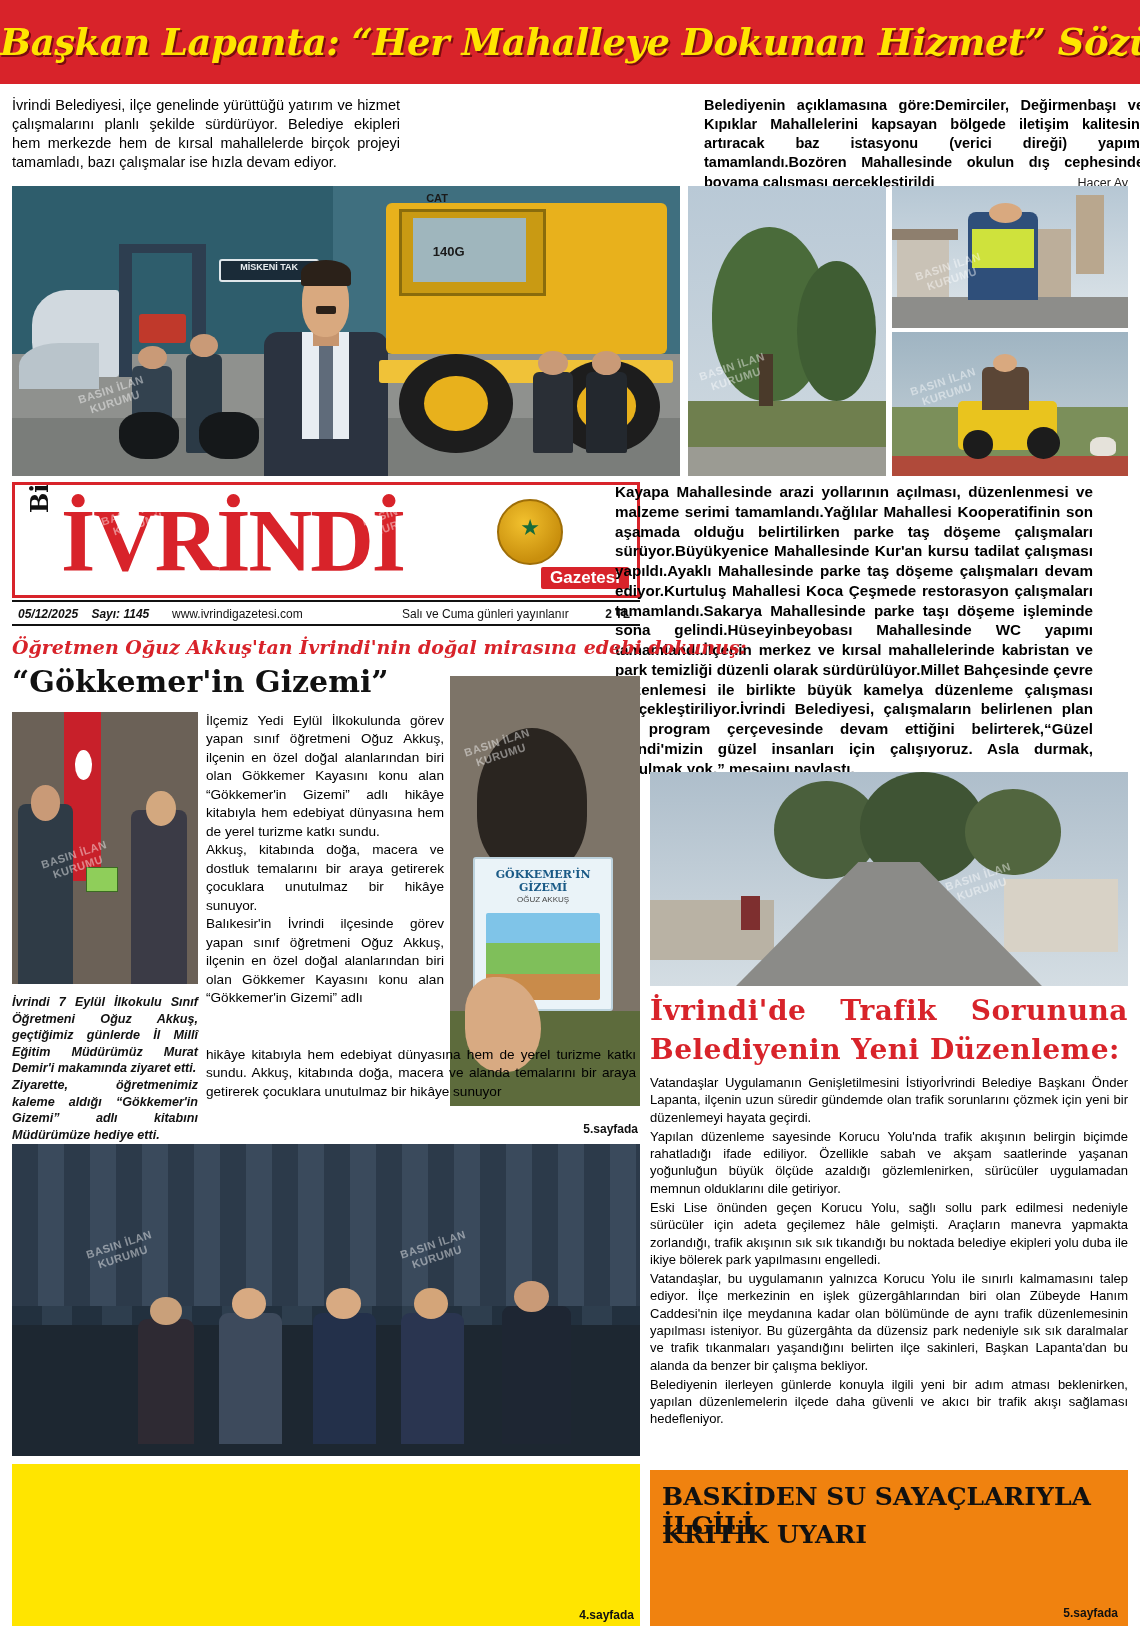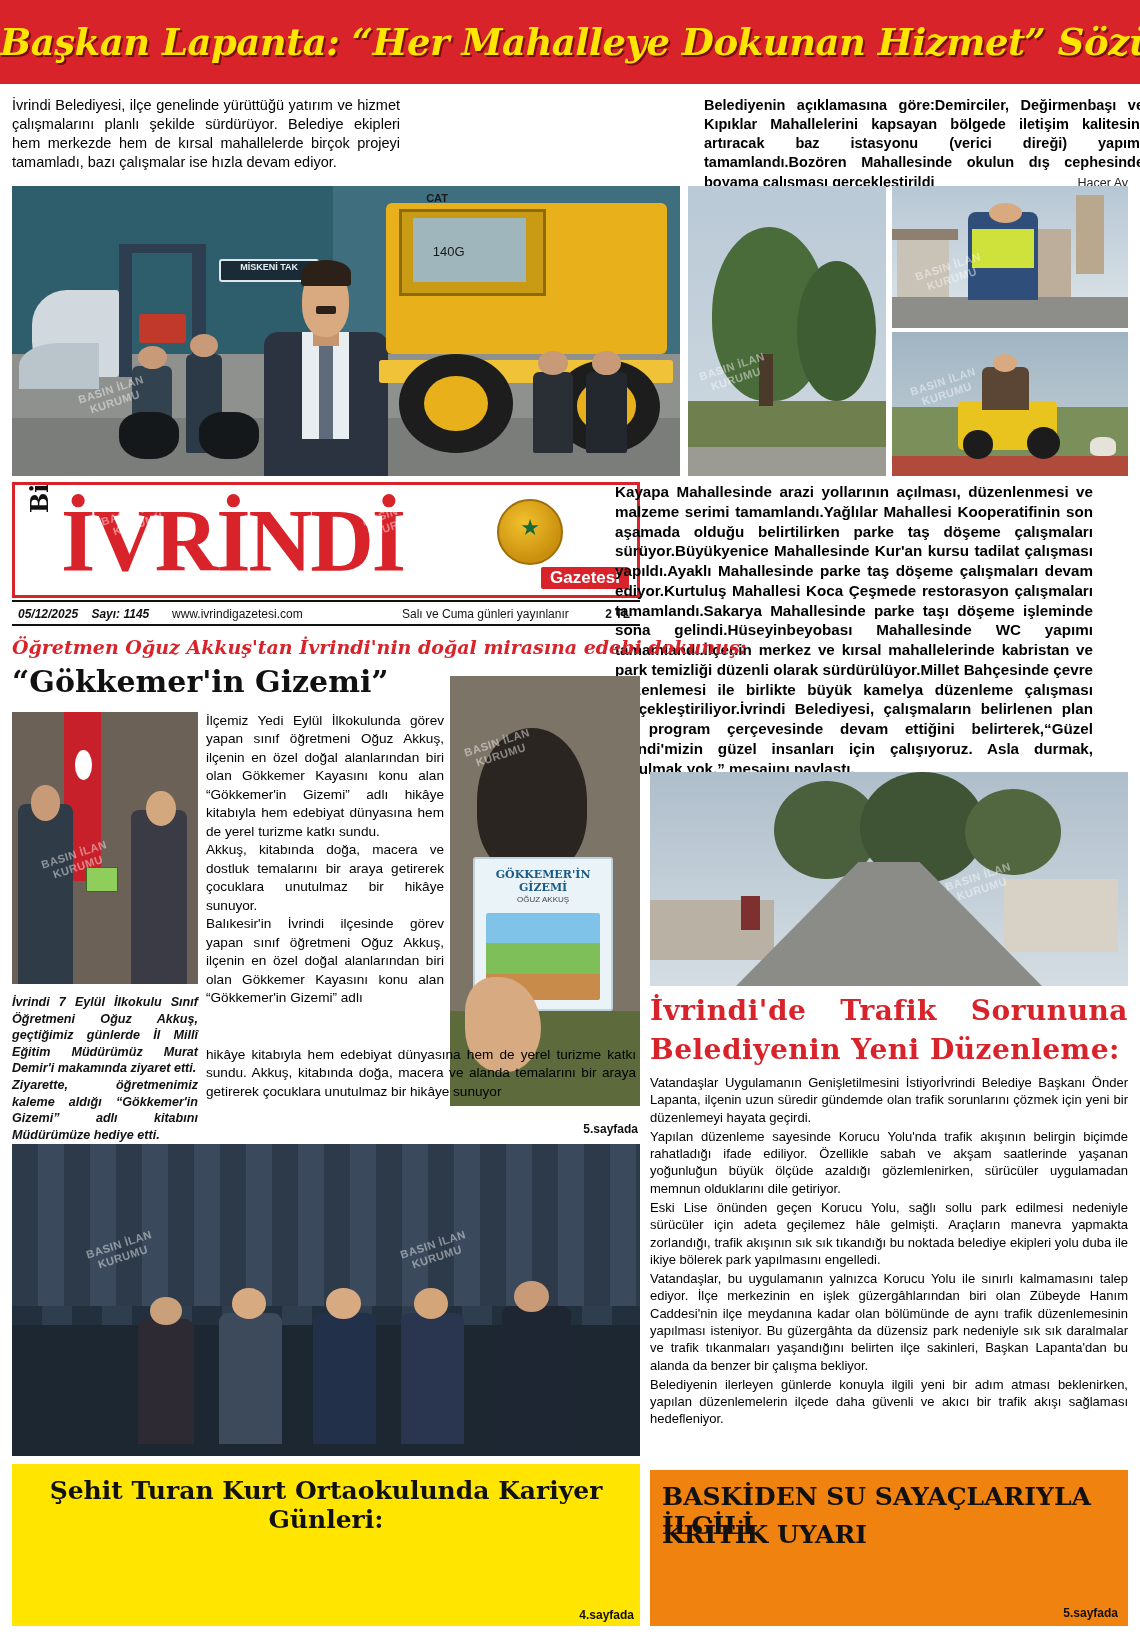--- a/index.html
+++ b/index.html
@@ -105,21 +105,21 @@
   
   .gr-body { position:absolute; left:56%; top:6%; width:42%; height:52%; background:#e8b11c; border-radius:6px; }
   .gr-cab { position:absolute; left:58%; top:8%; width:22%; height:30%; background:#c99a13; border:3px solid #8a6c0c; }
   .gr-glass { position:absolute; left:60%; top:11%; width:17%; height:22%; background:#9fb6bd; }
   .gr-blade { position:absolute; left:55%; top:60%; width:44%; height:8%; background:#f0c238; border-radius:3px; }
   .gr-wheel1 { position:absolute; left:58%; top:58%; width:17%; height:34%; background:#1d1d1d; border-radius:50%; }
   .gr-wheel1::after { content:""; position:absolute; left:22%; top:22%; width:56%; height:56%; background:#e8b11c; border-radius:50%; }
   .gr-wheel2 { position:absolute; left:81%; top:60%; width:16%; height:32%; background:#1d1d1d; border-radius:50%; }
   .gr-wheel2::after { content:""; position:absolute; left:22%; top:22%; width:56%; height:56%; background:#e8b11c; border-radius:50%; }
   .gr-label { position:absolute; left:62%; top:2%; font-size:11px; font-weight:bold; color:#1a1a1a; }
-  .gr-label2 { position:absolute; left:63%; top:20%; font-size:13px; font-weight:normal; color:#1a1a1a; }
+  .gr-label2 { position:absolute; left:63%; top:20%; font-size:13px; font-weight:bold; color:#1a1a1a; }
 
   
   #photo-tree { left: 688px; top: 186px; width: 198px; height: 290px; }
   .tr-sky { background: linear-gradient(#b9c9d6, #cfd9e0); }
   .tr-grass { position:absolute; left:0; bottom:0; width:100%; height:26%; background:#6f7f4e; }
   .tr-path { position:absolute; left:0; bottom:0; width:100%; height:10%; background:#9b9b93; }
   .tr-tree { position:absolute; left:12%; top:14%; width:58%; height:60%; background:#4a6b3a; border-radius:50% 50% 46% 46%; }
   .tr-tree2 { position:absolute; left:55%; top:26%; width:40%; height:48%; background:#3f5d33; border-radius:50%; }
   .tr-trunk { position:absolute; left:36%; bottom:24%; width:7%; height:18%; background:#4a3a2a; }
 
@@ -480,21 +480,20 @@
   <div class="au-h" style="left:50%;bottom:44%;width:5.5%;height:10%;background:#d8aa82"></div>
   <div class="au-p" style="left:62%;width:10%;height:42%;background:#2a3550"></div>
   <div class="au-h" style="left:64%;bottom:44%;width:5.5%;height:10%;background:#d4a579"></div>
   <div class="au-p" style="left:78%;width:11%;height:44%;background:#1e2633"></div>
   <div class="au-h" style="left:80%;bottom:46%;width:5.5%;height:10%;background:#c99a77"></div>
   <div class="wm" style="left:12%;top:30%;">BASIN İLAN<br>KURUMU</div>
   <div class="wm" style="left:62%;top:30%;">BASIN İLAN<br>KURUMU</div>
 </div>
 
 <div id="bottom-left-head">
-  <div class="l1">Şehit Turan Kurt Ortaokulunda Kariyer Günleri:</div>
   <div id="bottom-left-page">4.sayfada</div>
 </div>
 
 <div class="photo" id="photo-road">
   <div class="sky rd-sky"></div>
   <div class="rd-tree" style="left:26%;top:4%;width:22%;height:46%"></div>
   <div class="rd-tree" style="left:44%;top:0%;width:26%;height:52%;background:#3f5434"></div>
   <div class="rd-tree" style="left:66%;top:8%;width:20%;height:40%;background:#52663f"></div>
   <div class="rd-wall"></div>
   <div class="rd-bld"></div>

